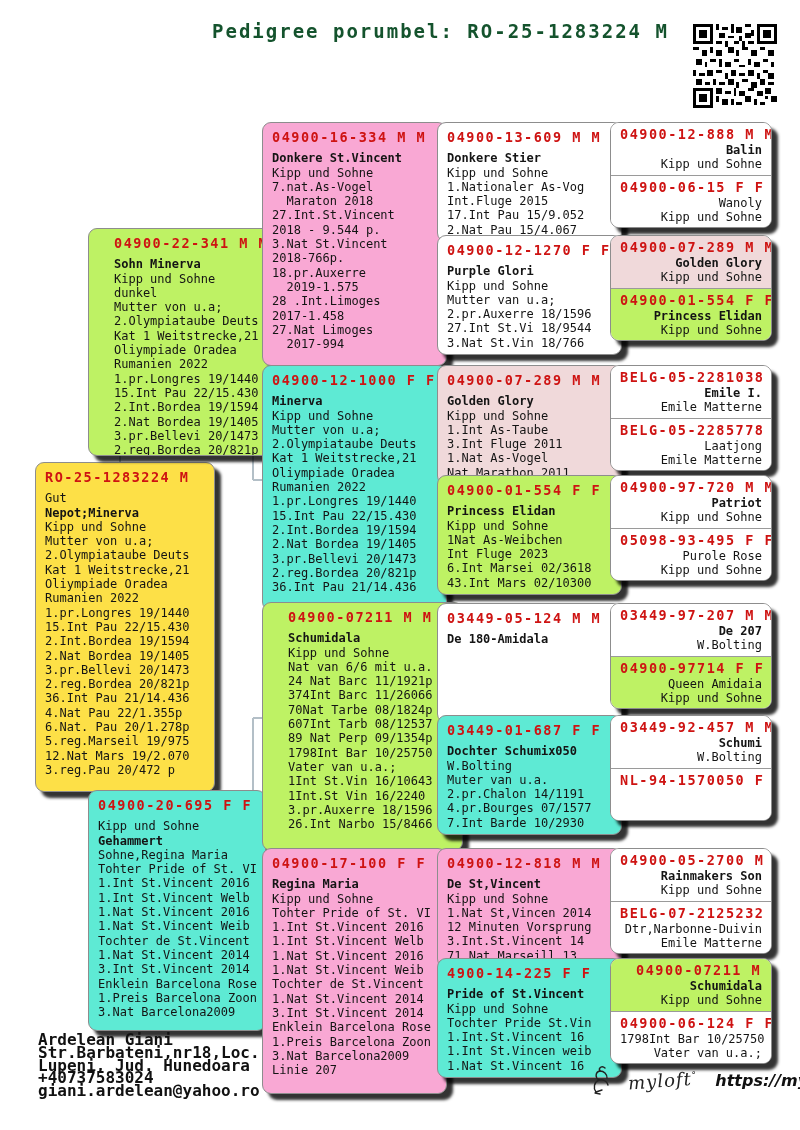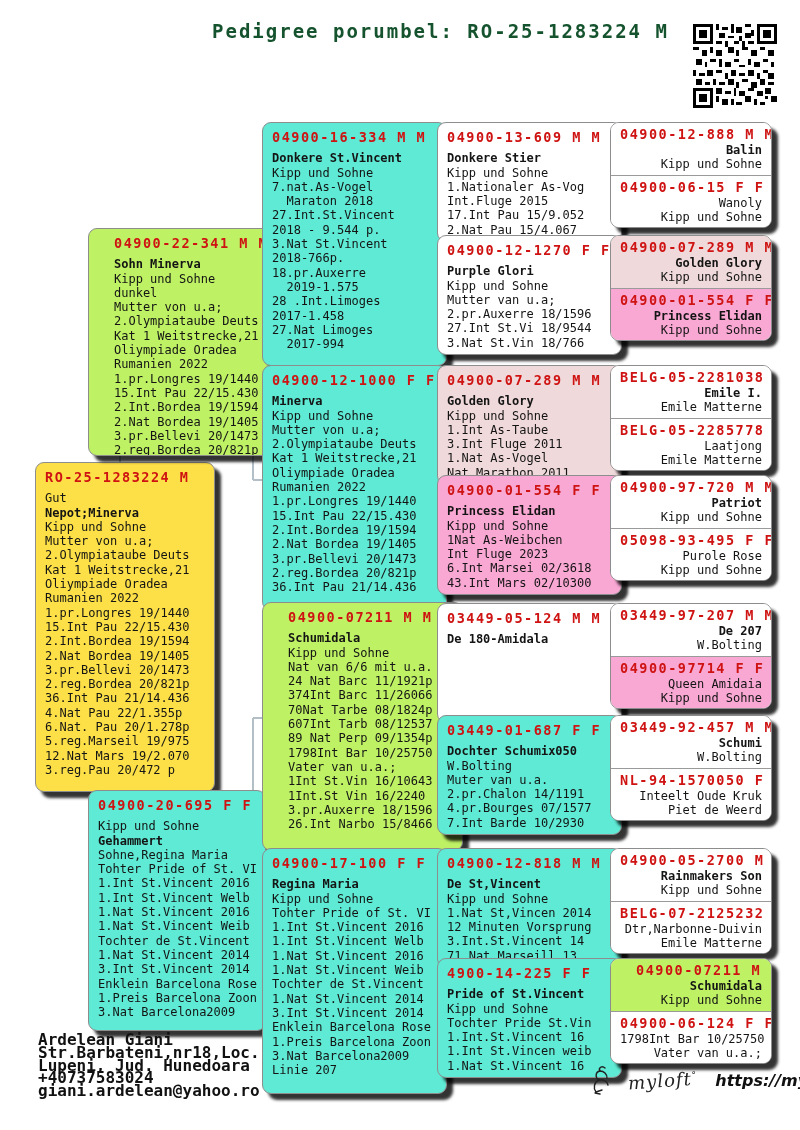--- a/index.html
+++ b/index.html
@@ -19,26 +19,26 @@
        margin-bottom:7px;white-space:nowrap;}
   .nm{font-weight:bold;white-space:pre;}
   .tl,.lines{white-space:pre;}
 
   .pair{position:absolute;border-radius:9px;border:1px solid #8d8d8d;
         box-shadow:6px 6px 3px rgba(0,0,0,.80);overflow:hidden;background:#fff;}
   .sub{height:43px;padding:4px 9px 5px 9px;font-size:12px;line-height:14px;color:#141414;text-align:right;}
   .sub + .sub{border-top:1px solid #9a9a9a;}
   .sub .hdr{margin-bottom:2px;}
 
-  .mint{background:#5eead4;}
+  .mint{background:#f9a8d4;}
   .peach{background:#5eead4;}
   .blue{background:#bef264;padding-left:25px;}
   .green{background:#fde047;}
   .pink{background:#f0d9da;}
-  .yellow{background:#f9a8d4;}
+  .yellow{background:#bef264;}
   .white{background:#ffffff;}
 
   .connectors{position:absolute;left:0;top:0;pointer-events:none;}
 
   .owner{position:absolute;left:38px;top:1034px;font-size:16px;line-height:12.8px;
          font-weight:bold;white-space:pre;color:#111;}
   .brand{position:absolute;left:590px;top:1060px;height:40px;display:flex;
          align-items:center;gap:8px;}
   .logo-script{font-family:"DejaVu Serif",serif;font-style:italic;font-size:18px;
                transform:rotate(-4deg);color:#222;letter-spacing:1px;}
@@ -421,22 +421,20 @@
 </div>
 <div class="pair" style="left:610px;top:715px;width:160px;height:104px">
   <div class="sub white">
     <div class="hdr">03449-92-457 M M</div>
     <div class="nm">Schumi</div>
     <div class="lines">W.Bolting</div>
   </div>
   <div class="sub white">
     <div class="hdr">NL-94-1570050 F F</div>
     <div class="nm"></div>
-    <div class="lines">Inteelt Oude Kruk
-Piet de Weerd</div>
   </div>
 </div>
 <div class="pair" style="left:610px;top:848px;width:160px;height:104px">
   <div class="sub white">
     <div class="hdr">04900-05-2700 M M</div>
     <div class="nm">Rainmakers Son</div>
     <div class="lines">Kipp und Sohne</div>
   </div>
   <div class="sub white">
     <div class="hdr">BELG-07-2125232 F F</div>

